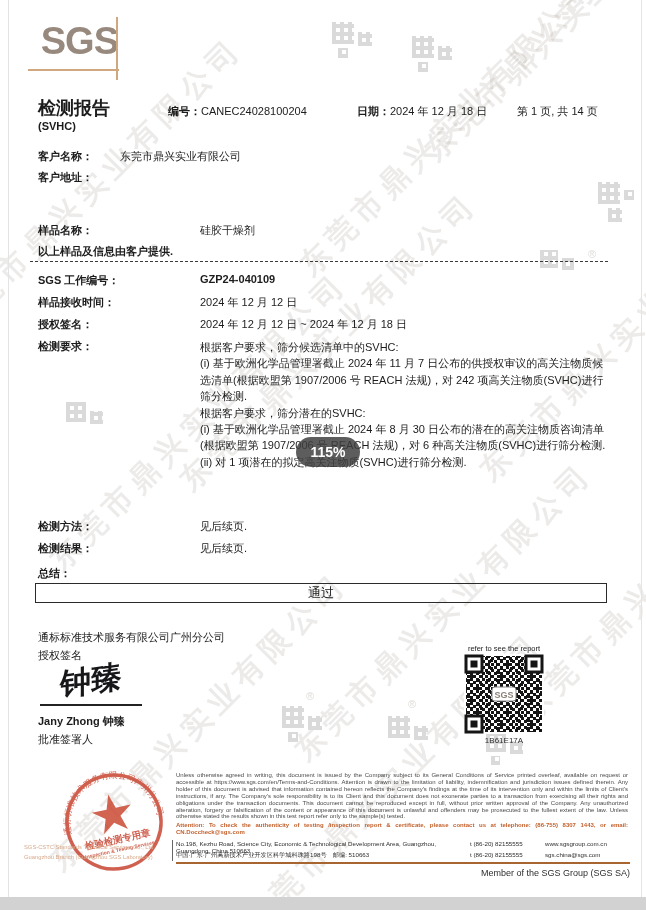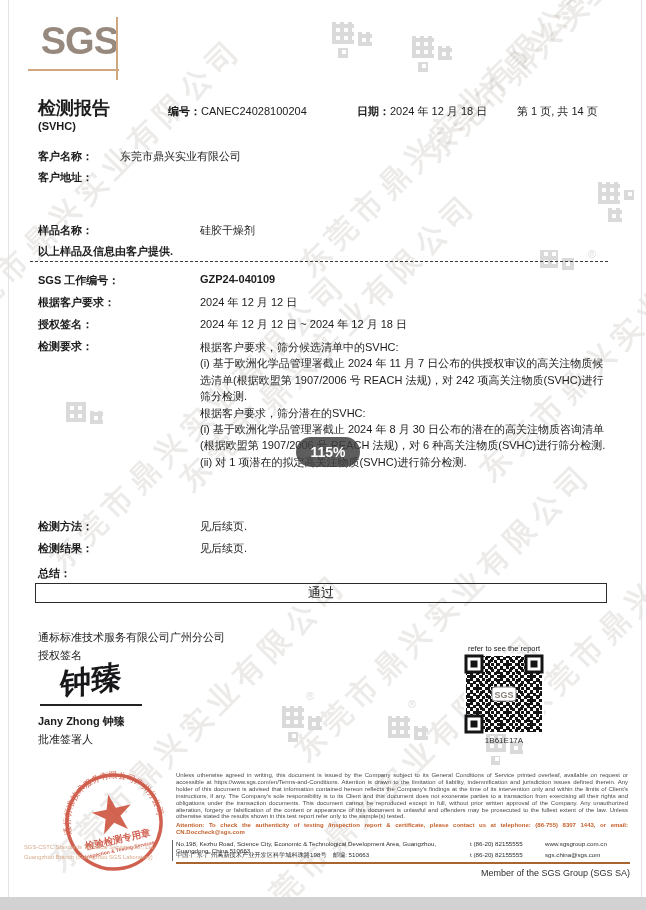--- a/index.html
+++ b/index.html
@@ -118,21 +118,21 @@
     <div class="abs fs11" style="left:120px;top:149px">东莞市鼎兴实业有限公司</div>
     <div class="abs fs11 lbl" style="left:38px;top:170px">客户地址：</div>
 
     <div class="abs fs11 lbl" style="left:38px;top:223px">样品名称：</div>
     <div class="abs fs11" style="left:200px;top:223px">硅胶干燥剂</div>
     <div class="abs fs11 lbl" style="left:38px;top:244px">以上样品及信息由客户提供.</div>
     <div class="abs dashed" style="left:30px;top:261px;width:578px"></div>
 
     <div class="abs fs11 lbl" style="left:38px;top:273px">SGS 工作编号：</div>
     <div class="abs fs11" style="left:200px;top:273px;font-weight:600">GZP24-040109</div>
-    <div class="abs fs11 lbl" style="left:38px;top:295px">根据客户要求：</div>
+    <div class="abs fs11 lbl" style="left:38px;top:295px">样品接收时间：</div>
     <div class="abs fs11" style="left:200px;top:295px">2024 年 12 月 12 日</div>
     <div class="abs fs11 lbl" style="left:38px;top:317px">授权签名：</div>
     <div class="abs fs11" style="left:200px;top:317px">2024 年 12 月 12 日 ~ 2024 年 12 月 18 日</div>
     <div class="abs fs11 lbl" style="left:38px;top:339px">检测要求：</div>
     <div class="abs fs11 req" style="left:200px;top:339px;width:414px">
       <p>根据客户要求，筛分候选清单中的SVHC:</p>
       <p>(i) 基于欧洲化学品管理署截止 2024 年 11 月 7 日公布的供授权审议的高关注物质候选清单(根据欧盟第 1907/2006 号 REACH 法规)，对 242 项高关注物质(SVHC)进行筛分检测.</p>
       <p>根据客户要求，筛分潜在的SVHC:</p>
       <p>(i) 基于欧洲化学品管理署截止 2024 年 8 月 30 日公布的潜在的高关注物质咨询清单(根据欧盟第 1907/2006 号 REACH 法规)，对 6 种高关注物质(SVHC)进行筛分检测.</p>
       <p>(ii) 对 1 项潜在的拟定高关注物质(SVHC)进行筛分检测.</p>

